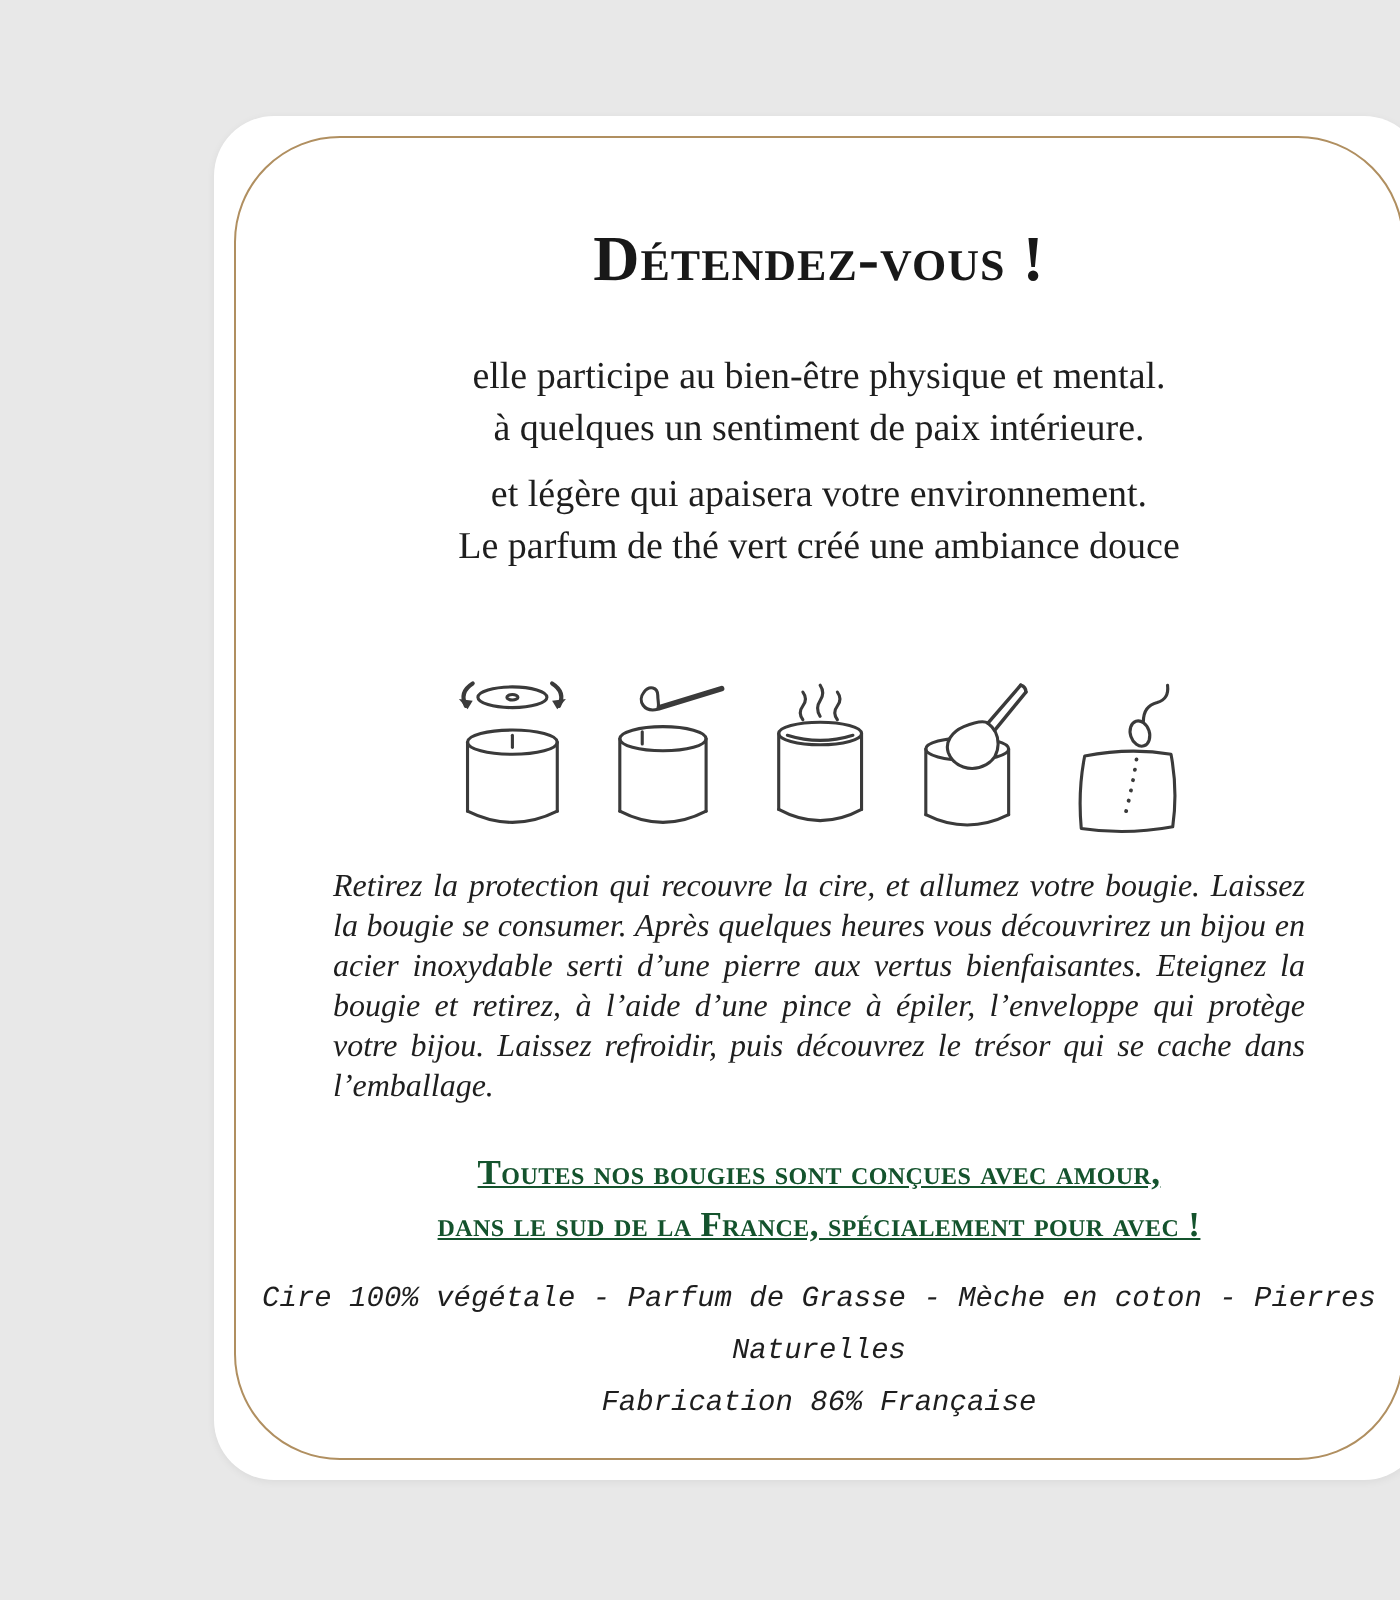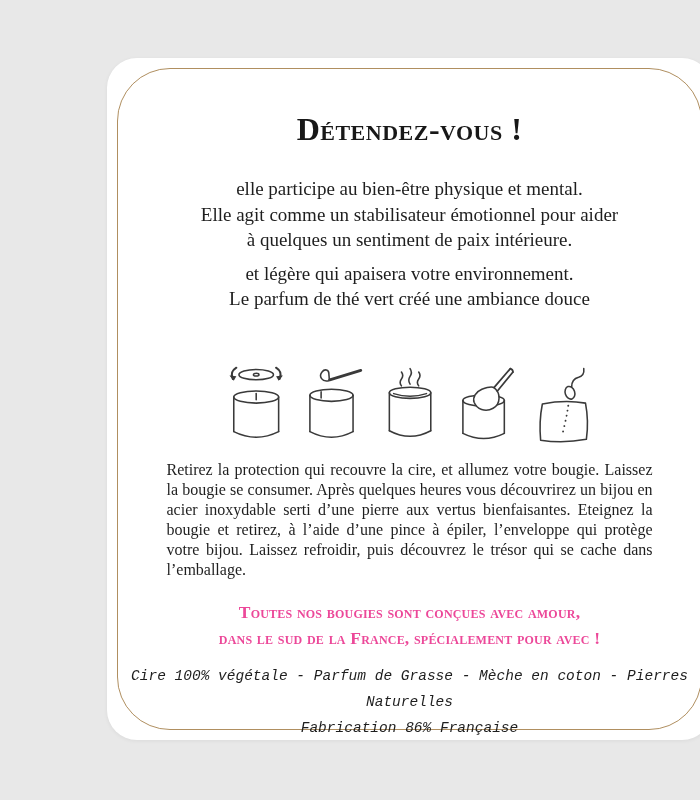--- a/index.html
+++ b/index.html
@@ -30,45 +30,44 @@
     font-variant:small-caps;letter-spacing:0.5px;color:#181818;
   }
   .intro{margin-top:30px;font-size:19px;line-height:25.5px;}
   .scent{margin-top:8px;font-size:19px;line-height:25.5px;}
   .icons-row{
     margin-top:54px;display:flex;justify-content:center;
     align-items:flex-end;gap:16px;
   }
   .usage-icon svg{height:82px;width:auto;display:block;}
   .instructions{
-    width:486px;margin:12px auto 0;
+    width:486px;margin:12px auto 0;font-style:italic;
     font-size:16px;line-height:20px;
     text-align:justify;text-align-last:justify;
   }
   .promise{
     margin-top:19px;font-size:17.5px;line-height:26px;font-weight:700;
-    font-variant:small-caps;letter-spacing:0.2px;color:#ec4899;
+    font-variant:small-caps;letter-spacing:0.2px;color:#14532d;text-decoration:underline;
   }
   .composition{
     margin-top:12px;font-style:italic;font-size:14.5px;line-height:26px;font-family:Liberation Mono, monospace;
   }
 </style>
 </head>
 <body>
 
 <div class="page">
   <div class="card">
     <div class="gold-frame"></div>
     <div class="content">
 
       <div class="title">Détendez-vous !</div>
 
       <div class="intro">
         <div>elle participe au bien-être physique et mental.</div>
-        <div>Elle agit comme un stabilisateur émotionnel pour aider</div>
         <div>à quelques un sentiment de paix intérieure.</div>
       </div>
 
       <div class="scent">
         <div>et légère qui apaisera votre environnement.</div>
         <div>Le parfum de thé vert créé une ambiance douce</div>
       </div>
 
       <div class="icons-row">
 

